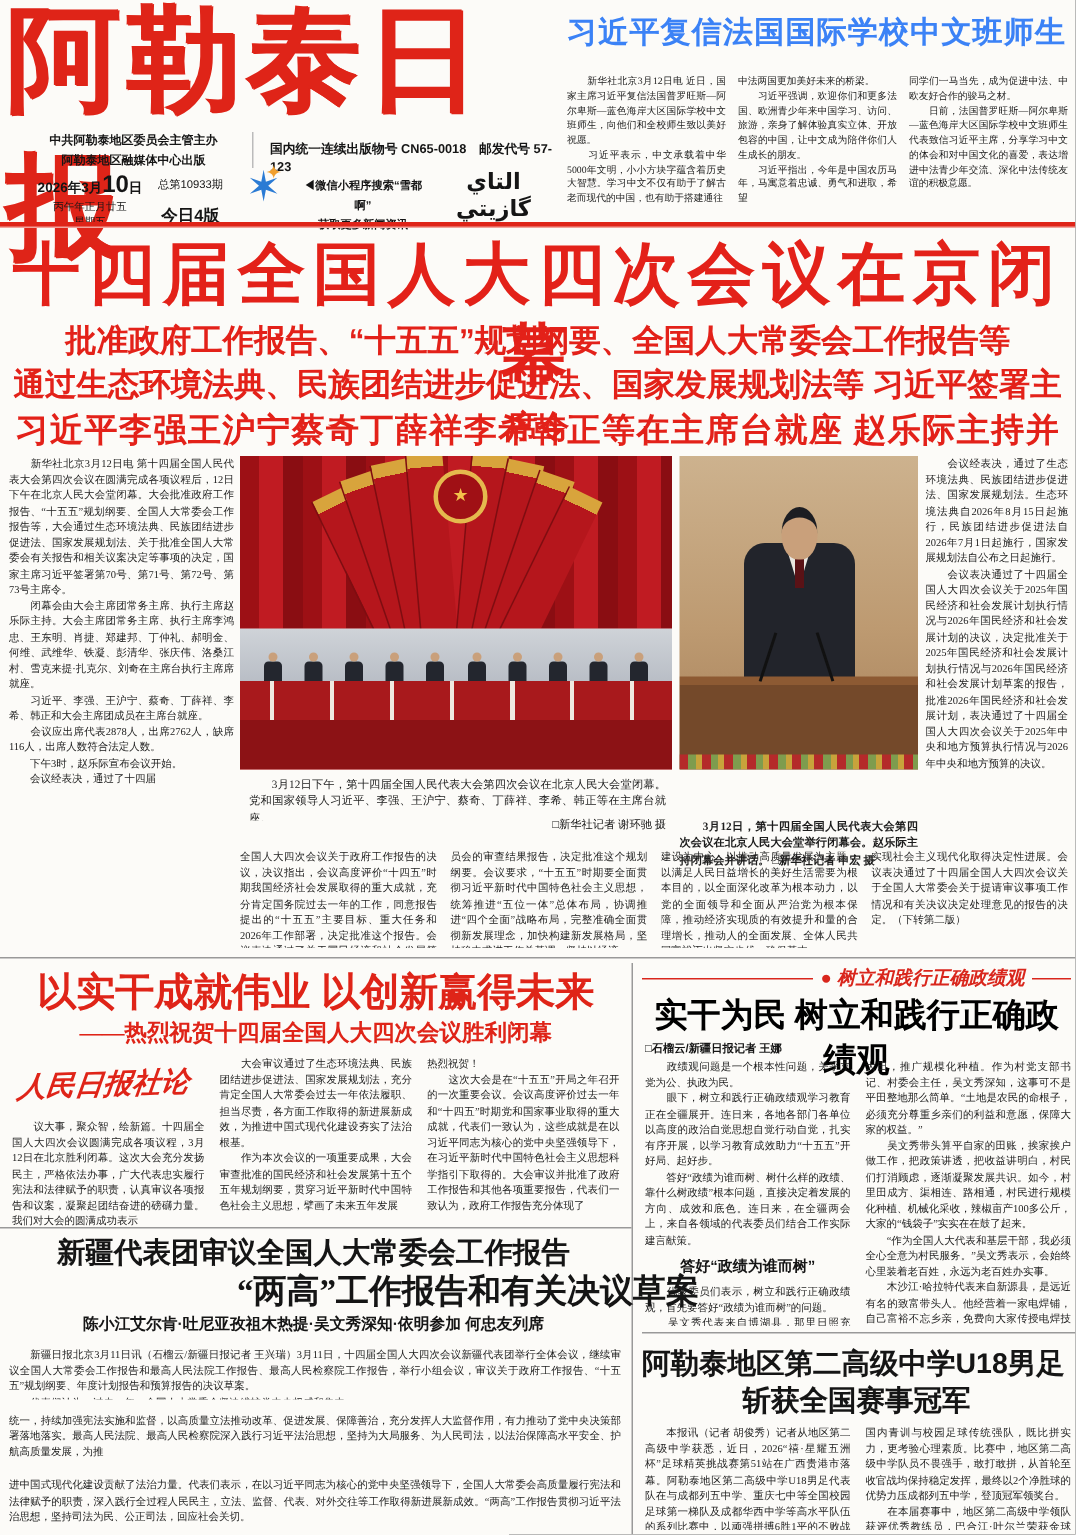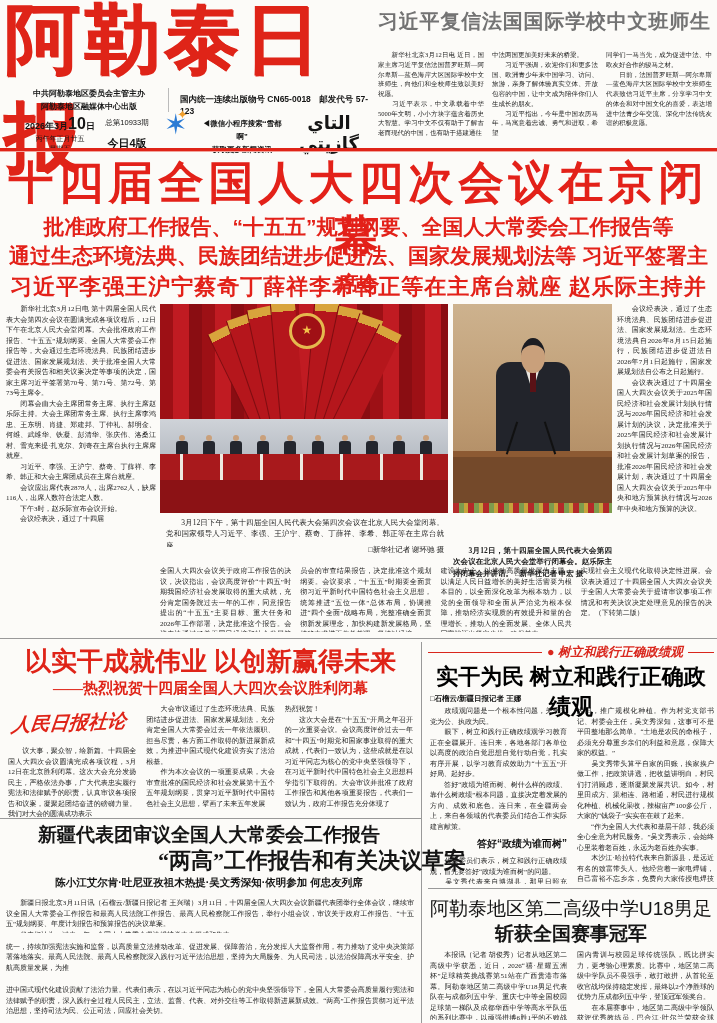--- a/index.html
+++ b/index.html
@@ -20,25 +20,25 @@
   .dateblk .d1 b{font-size:16px;}
   .dateblk .d2,.dateblk .d3{font-size:7px;margin-top:1px;}
   .issueblk{left:98px;top:118px;width:58px;text-align:center;}
   .issueblk .i1{font-size:7.5px;}
   .issueblk .i2{font-size:11px;font-weight:bold;margin-top:8px;}
   .logo{left:164px;top:110px;width:32px;height:32px;}
   .logo .s1{position:absolute;left:0;top:0;font-size:28px;color:#2b7bd4;line-height:30px;}
   .logo .s2{position:absolute;left:13px;top:-2px;font-size:13px;color:#f09f2e;line-height:14px;}
   .wechat{left:198px;top:118px;width:88px;text-align:center;font-size:7.5px;font-weight:bold;line-height:1.7;}
   .kazakh{left:288px;top:112px;width:82px;text-align:center;direction:rtl;
-          font-size:18px;font-weight:bold;font-family:"DejaVu Sans",sans-serif;}
+          font-size:15px;font-weight:bold;font-family:"DejaVu Sans",sans-serif;}
   .redrule{left:0;top:148px;width:717px;height:3px;background:#df2418;border-bottom:1px solid #f2a49d;}
   
   .toparticle{left:378px;top:8px;width:334px;}
-  .toparticle .h{font-size:20px;font-weight:900;letter-spacing:0.8px;white-space:nowrap;color:#737373;}
+  .toparticle .h{font-size:20px;font-weight:900;letter-spacing:0.8px;white-space:nowrap;color:#3b82f6;}
   .topcols{left:378px;top:50px;width:334px;height:94px;display:flex;gap:8px;}
   .topcols .c{flex:1;font-size:6.5px;}
   
   .bh1{left:0;top:156px;width:717px;text-align:center;color:#e32119;font-weight:900;
        font-size:45px;letter-spacing:5px;line-height:1.2;}
   .bh2{left:0;top:213px;width:717px;text-align:center;color:#e32119;font-weight:800;font-size:21px;}
   .bh3{left:0;top:242px;width:717px;text-align:center;color:#e32119;font-weight:800;font-size:21px;}
   .bh4{left:0;top:272px;width:717px;text-align:center;color:#e32119;font-weight:700;font-size:22px;
        font-family:"Liberation Serif",serif;letter-spacing:1px;}
   
@@ -99,31 +99,31 @@
            font-size:19px;transform:skewX(-8deg) rotate(-2deg);margin:6px 0 10px 4px;white-space:nowrap;}
   
   .zj-kicker{left:428px;top:644px;width:286px;display:flex;align-items:center;gap:5px;}
   .zj-kicker .l{flex:1;height:1.5px;background:#d9261c;}
   .zj-kicker .t{color:#d9261c;font-weight:900;font-style:italic;font-size:12.5px;white-space:nowrap;}
   .zj-head{left:428px;top:662px;width:286px;text-align:center;font-family:"Liberation Serif",serif;
            font-weight:900;font-size:22px;color:#000;}
   .zj-byline{left:430px;top:694px;width:286px;font-size:7.5px;font-weight:bold;}
   .zj-cols{left:430px;top:706px;width:284px;height:178px;display:flex;gap:10px;}
   .zj-cols .c{flex:1;overflow:hidden;}
-  .zj-subhead{text-align:right;font-weight:900;font-size:10px;margin:5px 0;white-space:nowrap;}
+  .zj-subhead{text-align:center;font-weight:900;font-size:10px;margin:5px 0;white-space:nowrap;}
   
   .dg-h1{left:0px;top:822px;width:418px;text-align:center;font-family:"Liberation Serif",serif;
          font-weight:900;font-size:19px;}
   .dg-h2{left:0px;top:846px;width:418px;text-align:right;font-family:"Liberation Serif",serif;
          font-weight:900;font-size:22px;padding-left:48px;}
   .dg-sub{left:0px;top:876px;width:418px;text-align:center;font-weight:900;font-size:10.5px;}
   .dg-cols{left:6px;top:898px;width:408px;height:122px;display:flex;gap:9px;flex-direction:column;}
   .dg-cols .c{flex:1;}
   
-  .u18-h1{left:428px;top:896px;width:286px;text-align:center;font-weight:400;font-size:19px;}
+  .u18-h1{left:428px;top:896px;width:286px;text-align:left;font-weight:700;font-size:19px;}
   .u18-h2{left:428px;top:921px;width:286px;text-align:center;font-weight:900;font-size:19px;}
   .u18-cols{left:430px;top:950px;width:284px;height:70px;display:flex;gap:10px;}
   .u18-cols .c{flex:1;}
 </style>
 </head>
 <body>
 
 <div class="page">
 
   <div class="abs mast-title">阿勒泰日报</div>

